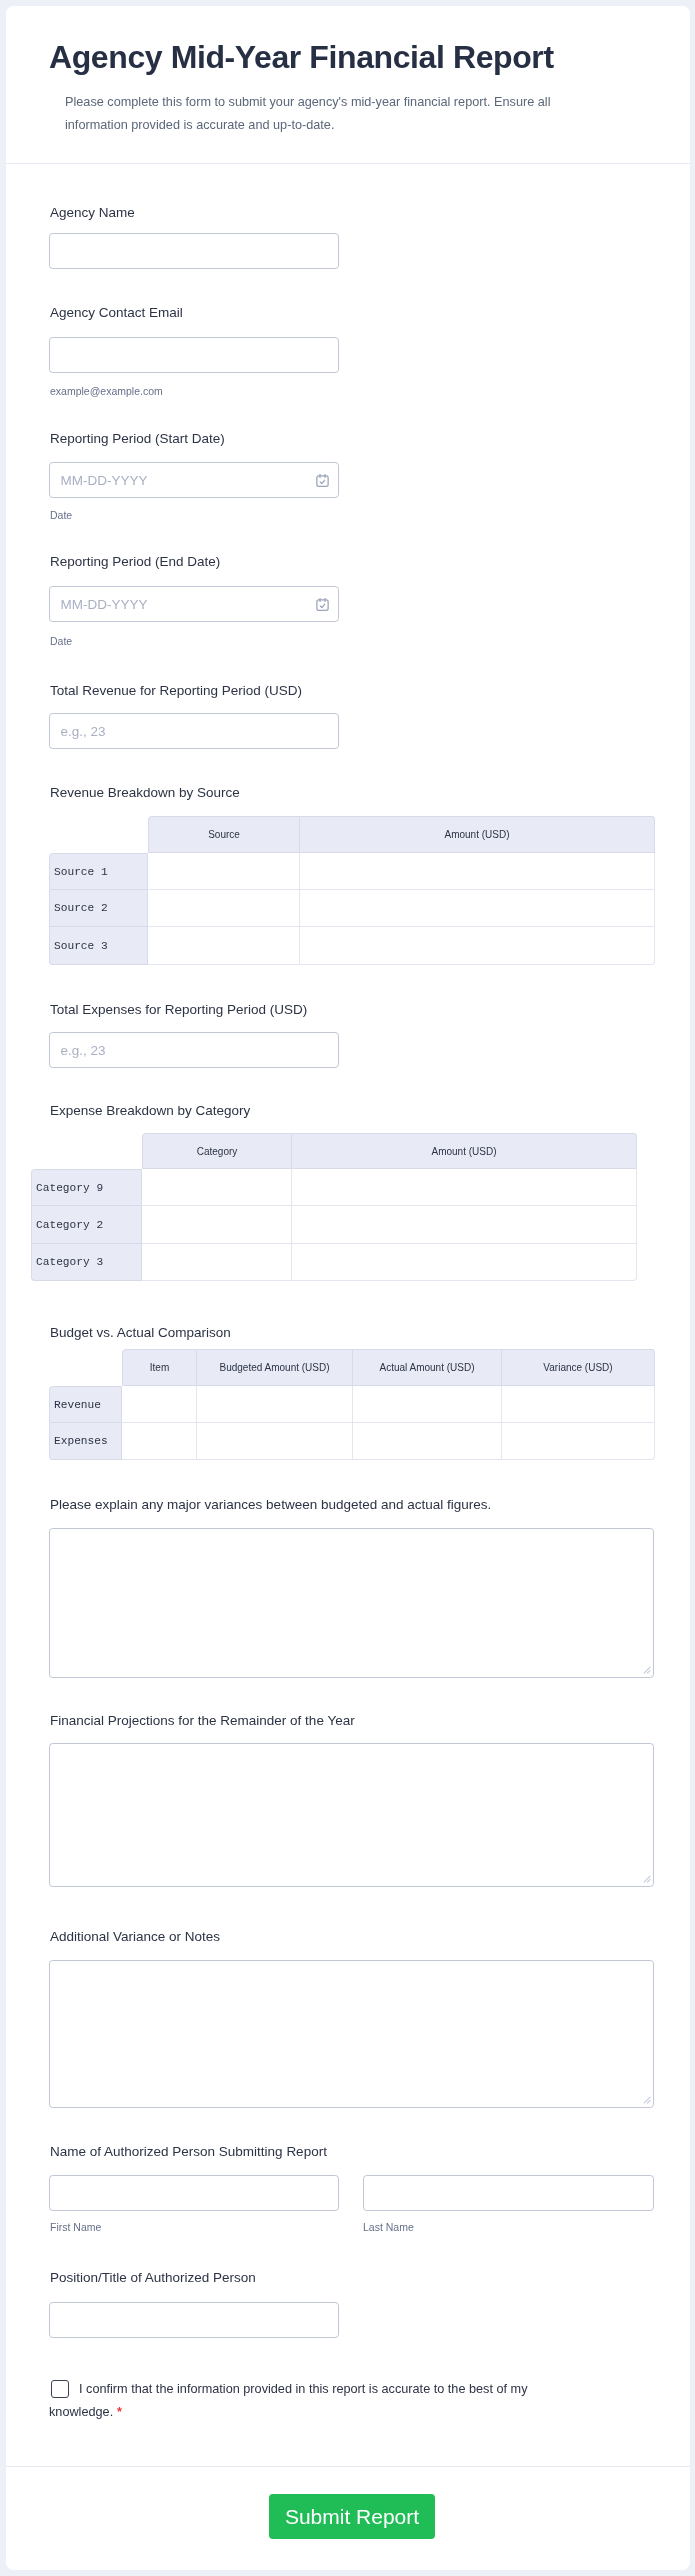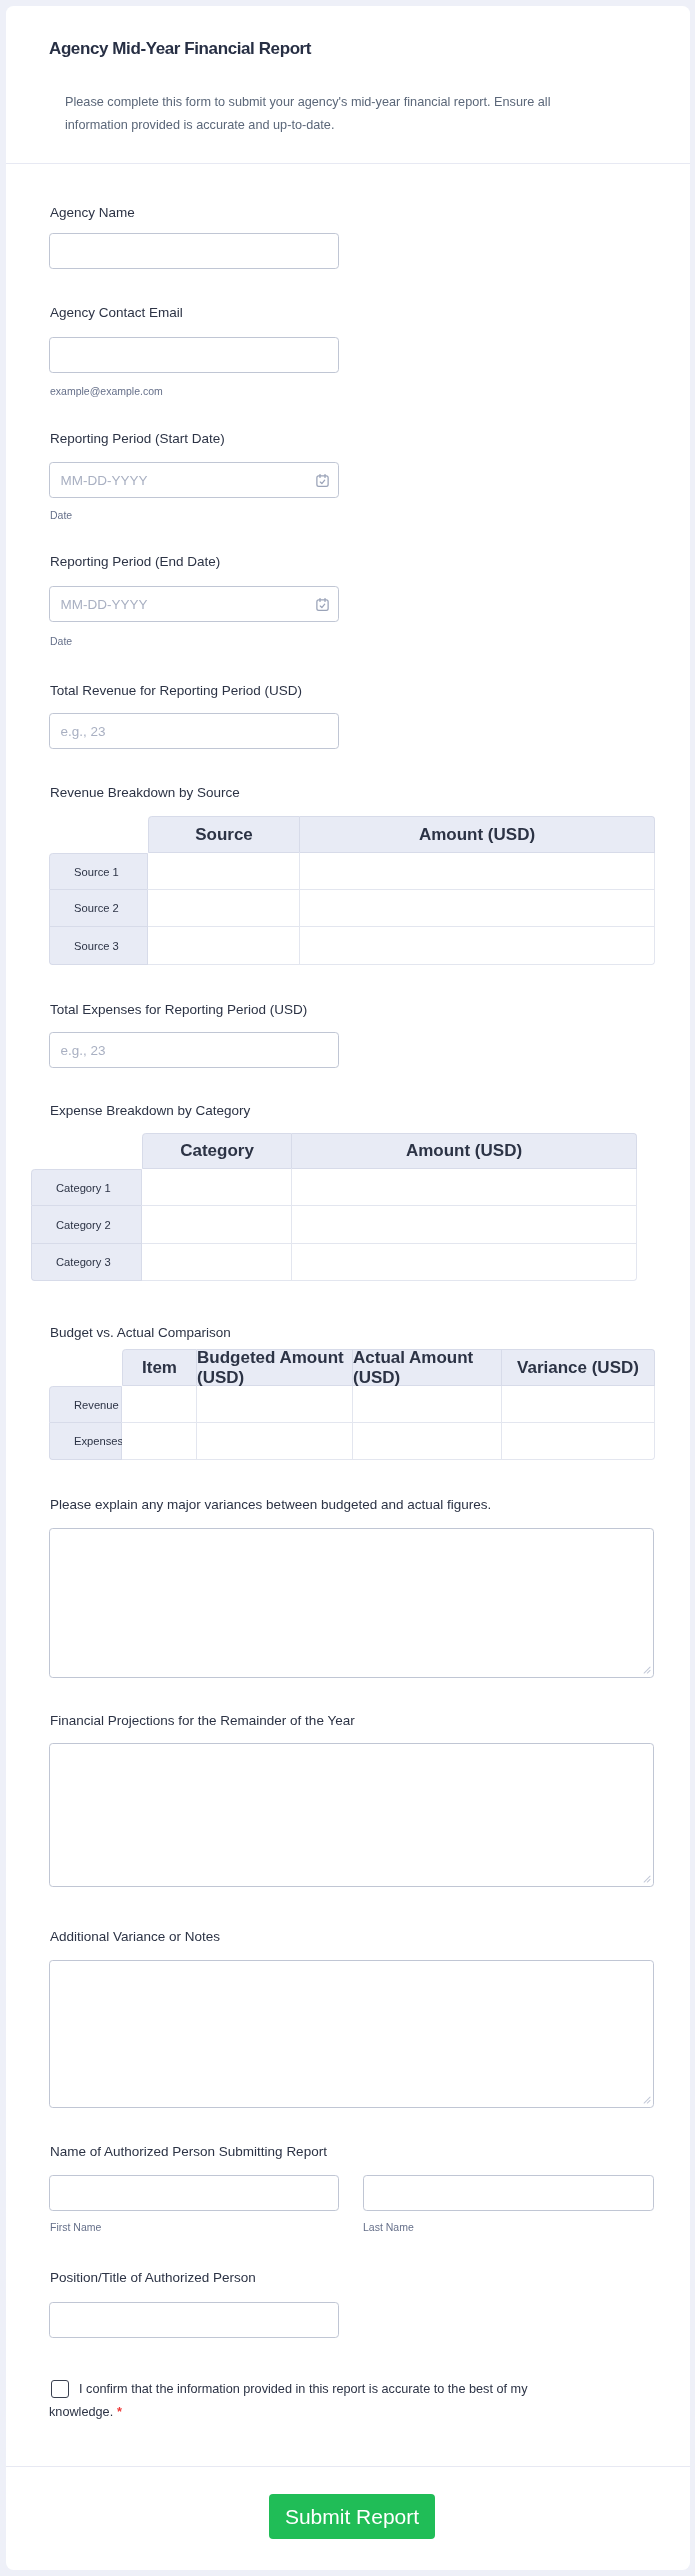--- a/index.html
+++ b/index.html
@@ -9,38 +9,38 @@
     --hdr-bg:#e8ebf5;
     --hdr-border:#d7dbe9;
     --cell-border:#e3e6ef;
     --page-bg:#eef0f8;
     --green:#20bd57;
   }
   html,body{margin:0;padding:0;}
   body{font-family:"Liberation Sans", sans-serif; background:var(--page-bg);}
   .page{position:relative;width:696px;height:2576px;background:var(--page-bg);overflow:hidden;}
   .card{position:absolute;left:6px;top:6px;width:684px;height:2564px;background:#ffffff;border-radius:7.5px;}
-  .title{position:absolute;left:49px;top:39px;margin:0;font-size:17px;font-weight:700;color:#272f44;letter-spacing:-0.4px;white-space:nowrap;}
+  .title{position:absolute;left:49px;top:39px;margin:0;font-size:32px;font-weight:700;color:#272f44;letter-spacing:-0.4px;white-space:nowrap;}
   .subtitle{position:absolute;left:50px;top:76px;width:534px;margin:15px;font-size:12.7px;line-height:23px;color:#5b6779;}
   .divider{position:absolute;left:6px;width:684px;height:0.7px;background:#e7e9f3;}
   .lbl{position:absolute;font-size:13.5px;font-weight:500;color:var(--navy);line-height:16.5px;white-space:nowrap;}
   .sub{position:absolute;font-size:10.5px;color:var(--gray);line-height:12.7px;white-space:nowrap;}
   .inputbox{position:absolute;height:36px;background:#fff;border:0.7px solid var(--border);border-radius:3.7px;box-sizing:border-box;font-family:"Liberation Sans",sans-serif;font-size:13.5px;color:var(--navy);padding:0 10.5px;outline:none;}
   .inputbox::placeholder{color:#a9b0c2;opacity:1;}
   .inputwrap{position:absolute;height:36px;width:290px;}
   .inputwrap .inputbox{position:absolute;left:0;top:0;width:100%;height:100%;padding-right:29px;}
   .cal{position:absolute;right:9px;top:10.5px;pointer-events:none;}
   .txtwrap{position:absolute;}
   .txt{position:absolute;left:0;top:0;width:100%;height:100%;box-sizing:border-box;background:#fff;border:0.7px solid var(--border);border-radius:3.7px;resize:none;outline:none;font-family:"Liberation Sans",sans-serif;font-size:12.7px;color:var(--navy);padding:7.5px 10.5px;}
   .grip{position:absolute;right:3px;bottom:3.7px;pointer-events:none;}
   .tbl{position:absolute;display:grid;}
-  .th{background:var(--hdr-bg);display:flex;align-items:center;justify-content:center;font-size:17px;font-weight:700;color:var(--navy);border-top:0.7px solid var(--hdr-border);border-bottom:0.7px solid var(--hdr-border);border-right:0.7px solid var(--hdr-border);box-sizing:border-box;}
+  .th{background:var(--hdr-bg);display:flex;align-items:center;justify-content:center;font-size:10px;font-weight:400;color:var(--navy);border-top:0.7px solid var(--hdr-border);border-bottom:0.7px solid var(--hdr-border);border-right:0.7px solid var(--hdr-border);box-sizing:border-box;}
   .th.f{border-left:0.7px solid var(--hdr-border);border-top-left-radius:3.7px;}
   .th.l{border-top-right-radius:3.7px;}
-  .rh{background:var(--hdr-bg);display:flex;align-items:center;padding-left:24px;font-size:11.2px;color:var(--navy);border-left:0.7px solid var(--hdr-border);border-right:0.7px solid var(--hdr-border);border-bottom:0.7px solid var(--hdr-border);box-sizing:border-box;}
+  .rh{background:var(--hdr-bg);display:flex;align-items:center;padding-left:4px;font-size:11.2px;color:var(--navy);border-left:0.7px solid var(--hdr-border);border-right:0.7px solid var(--hdr-border);border-bottom:0.7px solid var(--hdr-border);box-sizing:border-box;font-family:Liberation Mono, monospace;}
   .rh.f{border-top:0.7px solid var(--hdr-border);border-top-left-radius:3.7px;}
   .rh.l{border-bottom-left-radius:3.7px;}
   .td{background:#fff;border-right:0.7px solid var(--cell-border);border-bottom:0.7px solid var(--cell-border);box-sizing:border-box;}
   .td.br{border-bottom-right-radius:3.7px;}
   .corner{background:transparent;}
   .confirm{position:absolute;font-size:12.7px;line-height:23px;color:var(--navy);}
   .checkbox{float:left;width:18px;height:18px;margin:2.2px 10.5px 0 1.5px;border:1.5px solid #394050;border-radius:3px;background:#fff;box-sizing:border-box;cursor:pointer;}
   .required{color:#ee3a3a;font-weight:700;margin-left:3.7px;}
   .submit{position:absolute;left:269px;top:2494px;width:166px;height:45px;background:var(--green);border:none;border-radius:4px;color:#ffffff;font-family:"Liberation Sans",sans-serif;font-size:21px;font-weight:500;cursor:pointer;}
 </style>
@@ -105,21 +105,21 @@
   </div>
 
   <div class="lbl" style="left:50px;top:1002px">Total Expenses for Reporting Period (USD)</div>
   <input class="inputbox" style="left: 49px; top: 1032px; width: 290px;" placeholder="e.g., 23">
 
   <div class="lbl" style="left:50px;top:1103px">Expense Breakdown by Category</div>
   <div class="tbl" style="left:31px;top:1133px;width:605px;grid-template-columns:111px 150px 345px;grid-template-rows:36px 37px 38px 37px;">
     <div class="corner"></div>
     <div class="th f">Category</div>
     <div class="th l">Amount (USD)</div>
-    <div class="rh f">Category 1</div>
+    <div class="rh f">Category 9</div>
     <div class="td"></div>
     <div class="td"></div>
     <div class="rh">Category 2</div>
     <div class="td"></div>
     <div class="td"></div>
     <div class="rh l">Category 3</div>
     <div class="td"></div>
     <div class="td br"></div>
   </div>
 

